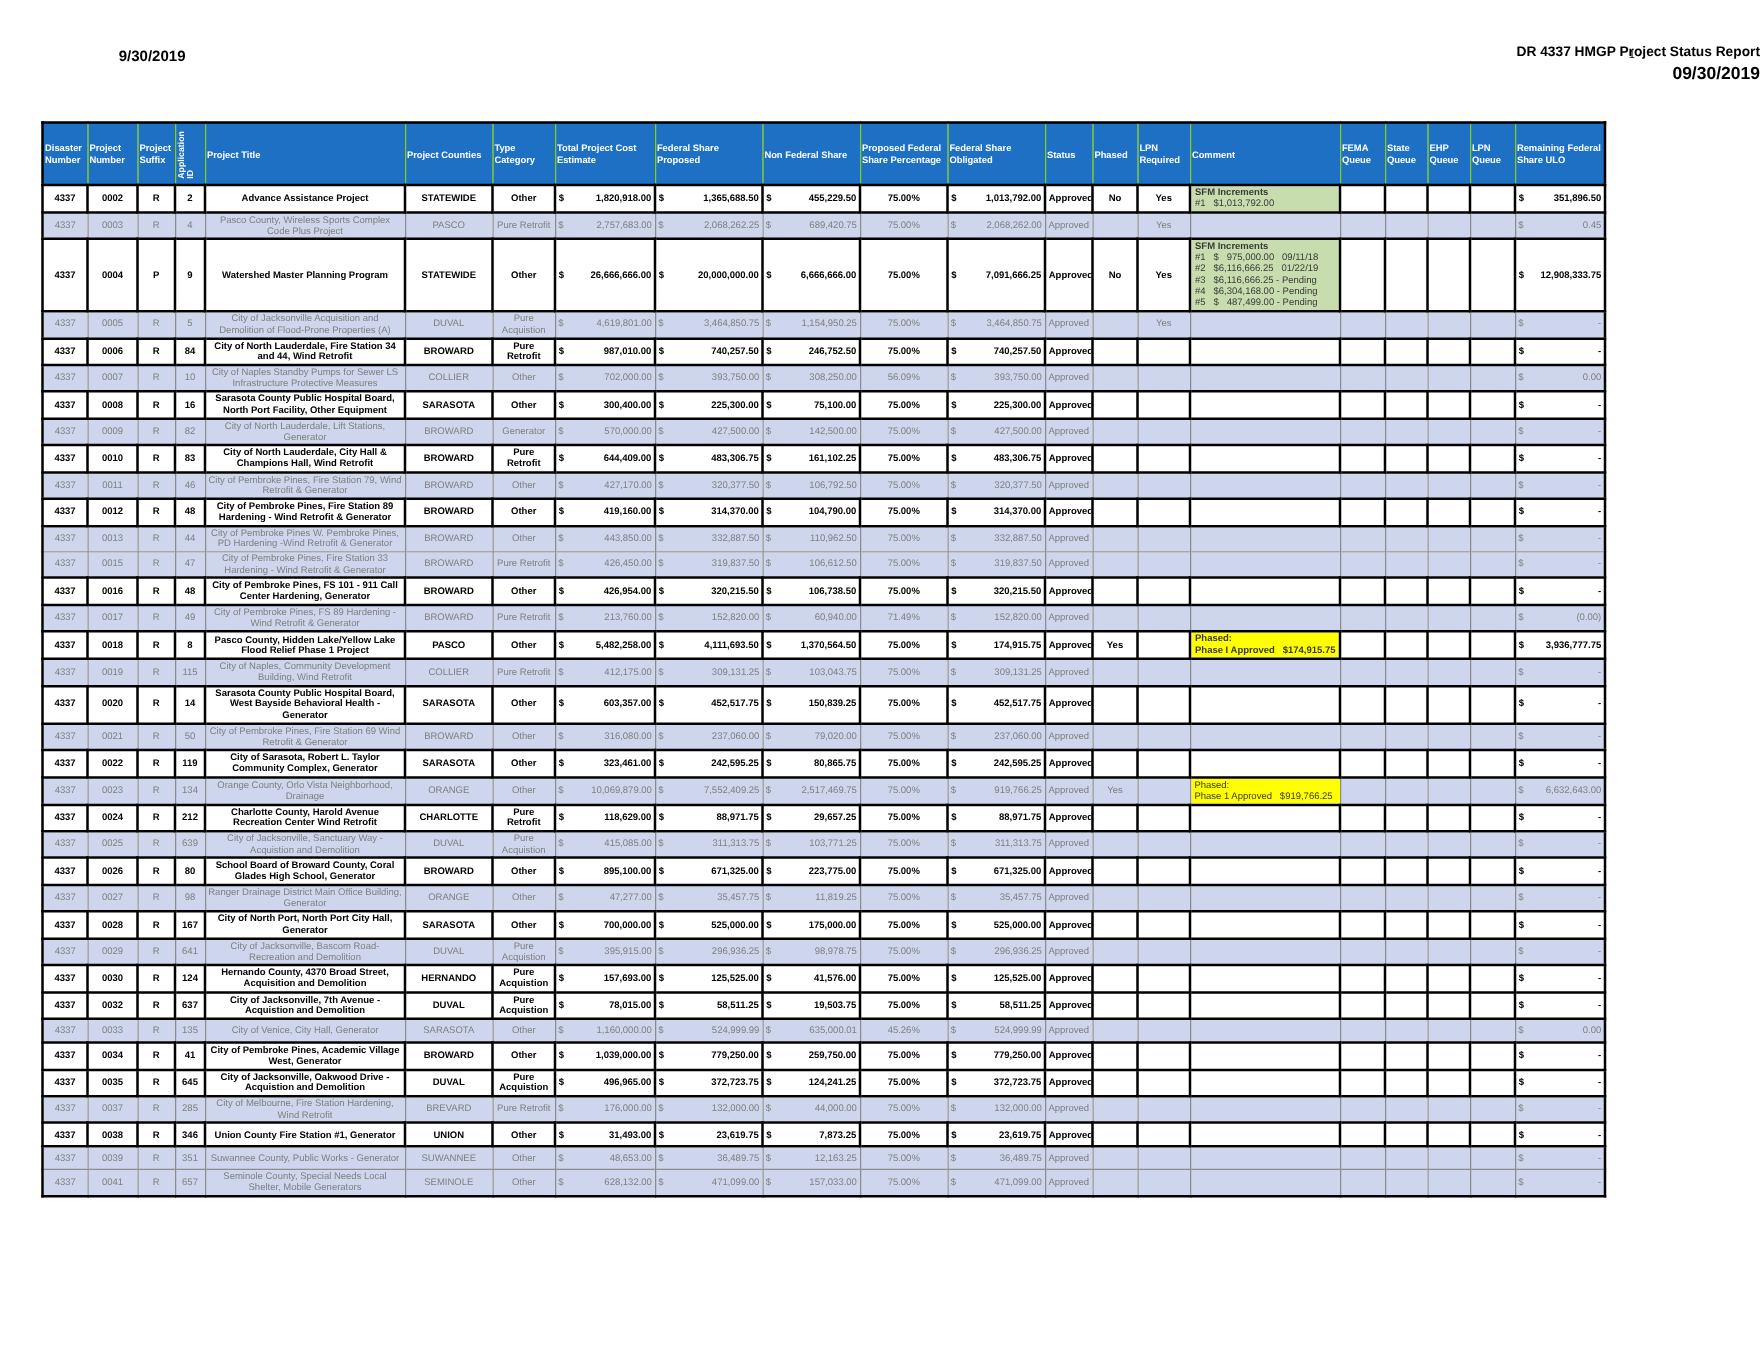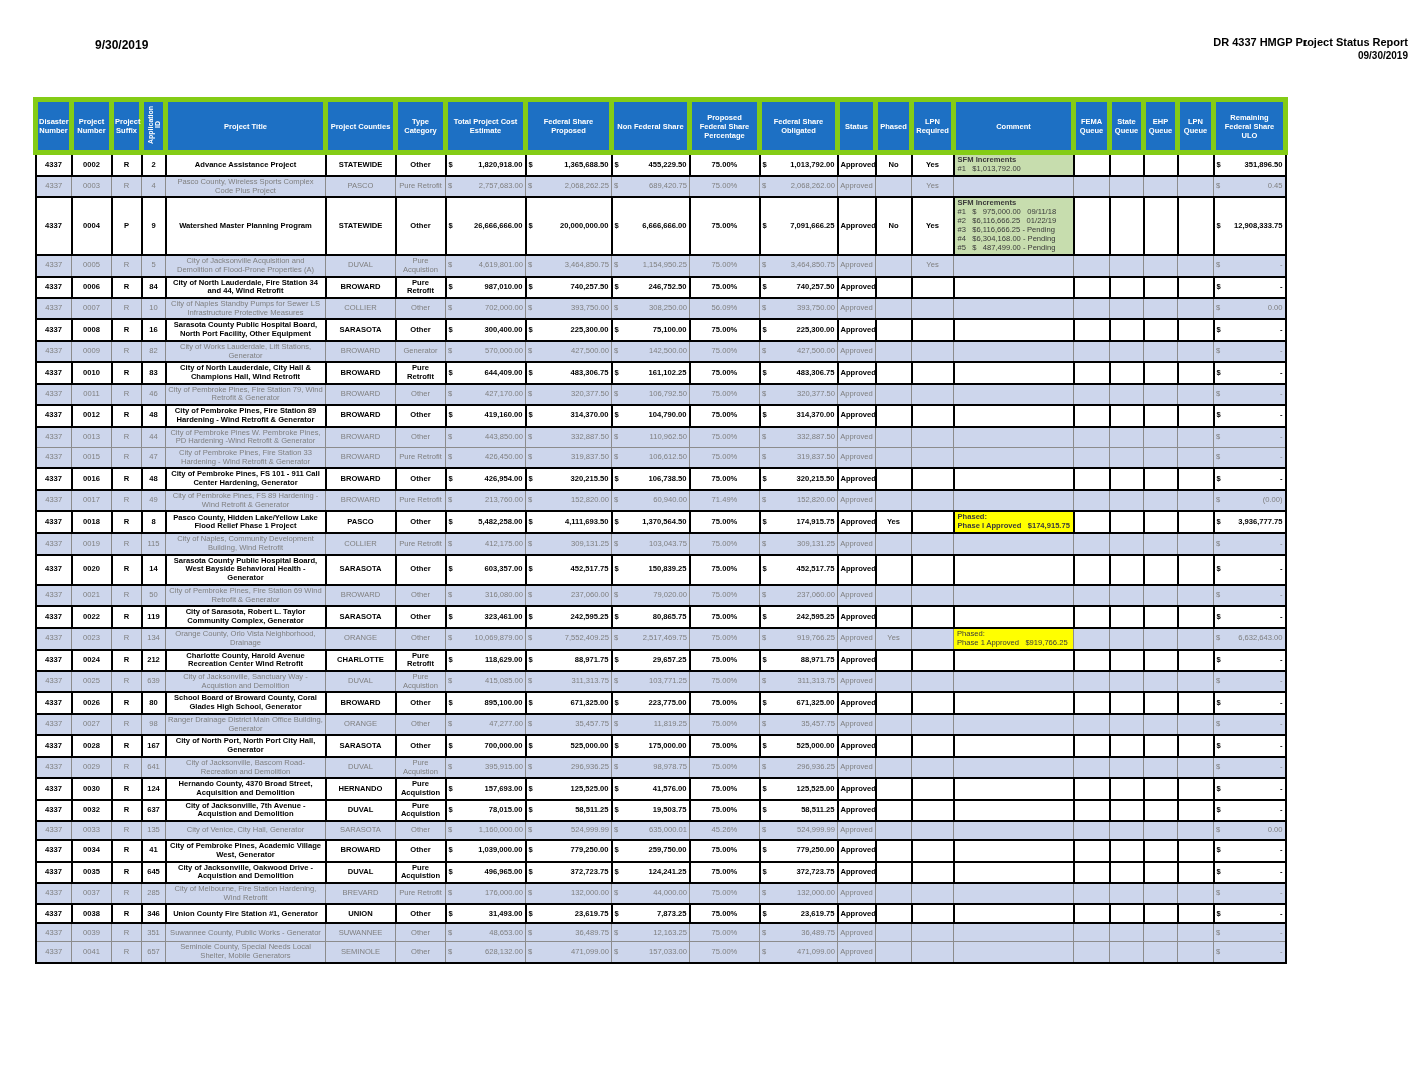--- a/index.html
+++ b/index.html
@@ -1,24 +1,24 @@
 <!DOCTYPE html>
 <html style="--hdr: #1D70C4; --alt: #CDD6EC; --grn: #C7DDAE; --yel: #FFFF00;"><head>
 <meta charset="utf-8">
 <style>
   html,body{margin:0;padding:0;background:#ffffff;}
   body{width:1408px;height:1088px;font-family:"Liberation Sans", sans-serif;position:relative;}
   .report-header{position:absolute;top:36px;left:0;width:100%;height:50px;}
   .print-date{position:absolute;left:95px;top:2px;font-size:12px;font-weight:bold;color:#000;}
   .rh-center{position:absolute;left:0;right:0;top:0;text-align:right;}
   .rh-title{font-size:11px;font-weight:bold;color:#000;}
-  .rh-sub{font-size:10px;font-weight:bold;color:#000;margin-top:2px;}
+  .rh-sub{font-size:14px;font-weight:bold;color:#000;margin-top:2px;}
   .page-number{position:absolute;right:100px;top:2px;font-size:9px;color:#000;}
   table{border-collapse:collapse;table-layout:fixed;position:absolute;top:97px;left:33px;width:1250px;border:2px solid #000;}
-  th{background:var(--hdr,#1D70C4);color:#fff;font-size:7.5px;font-weight:bold;border:5px solid #84cc16;padding:2px 1px;text-align:center;vertical-align:middle;height:42px;}
+  th{background:var(--hdr,#1D70C4);color:#fff;font-size:7.5px;font-weight:bold;border:1px solid #84cc16;padding:2px 1px;text-align:left;vertical-align:middle;height:42px;}
   th.vert span{writing-mode:vertical-rl;transform:rotate(180deg);display:inline-block;font-size:7px;line-height:1;}
   td{font-size:7.6px;color:#7f7f7f;border:1px solid #8c8c8c;padding:1px 2px;vertical-align:middle;line-height:1.15;height:15px;overflow:hidden;}
   tr.l td{background:var(--alt,#CDD6EC);}
   tr.b td{background:#fff;color:#000;font-weight:bold;border:2px solid #000;}
   td.c{text-align:center;}
   td.t{text-align:center;}
   td.m .mw{display:flex;justify-content:space-between;align-items:baseline;}
   td.m .d{padding-right:2px;}
   td.m .v{text-align:right;white-space:nowrap;}
   td.cm{padding:0;}
@@ -438,21 +438,21 @@
             <span class="d">$</span>
             <span class="v">-</span>
           </div>
         </td>
       </tr>
       <tr class="l">
         <td class="c">4337</td>
         <td class="c">0009</td>
         <td class="c">R</td>
         <td class="c">82</td>
-        <td class="t">City of Works Lauderdale, Lift Stations, Generator</td>
+        <td class="t">City of North Lauderdale, Lift Stations, Generator</td>
         <td class="c">BROWARD</td>
         <td class="c">Generator</td>
         <td class=" m">
           <div class="mw">
             <span class="d">$</span>
             <span class="v">570,000.00</span>
           </div>
         </td>
         <td class=" m">
           <div class="mw">

